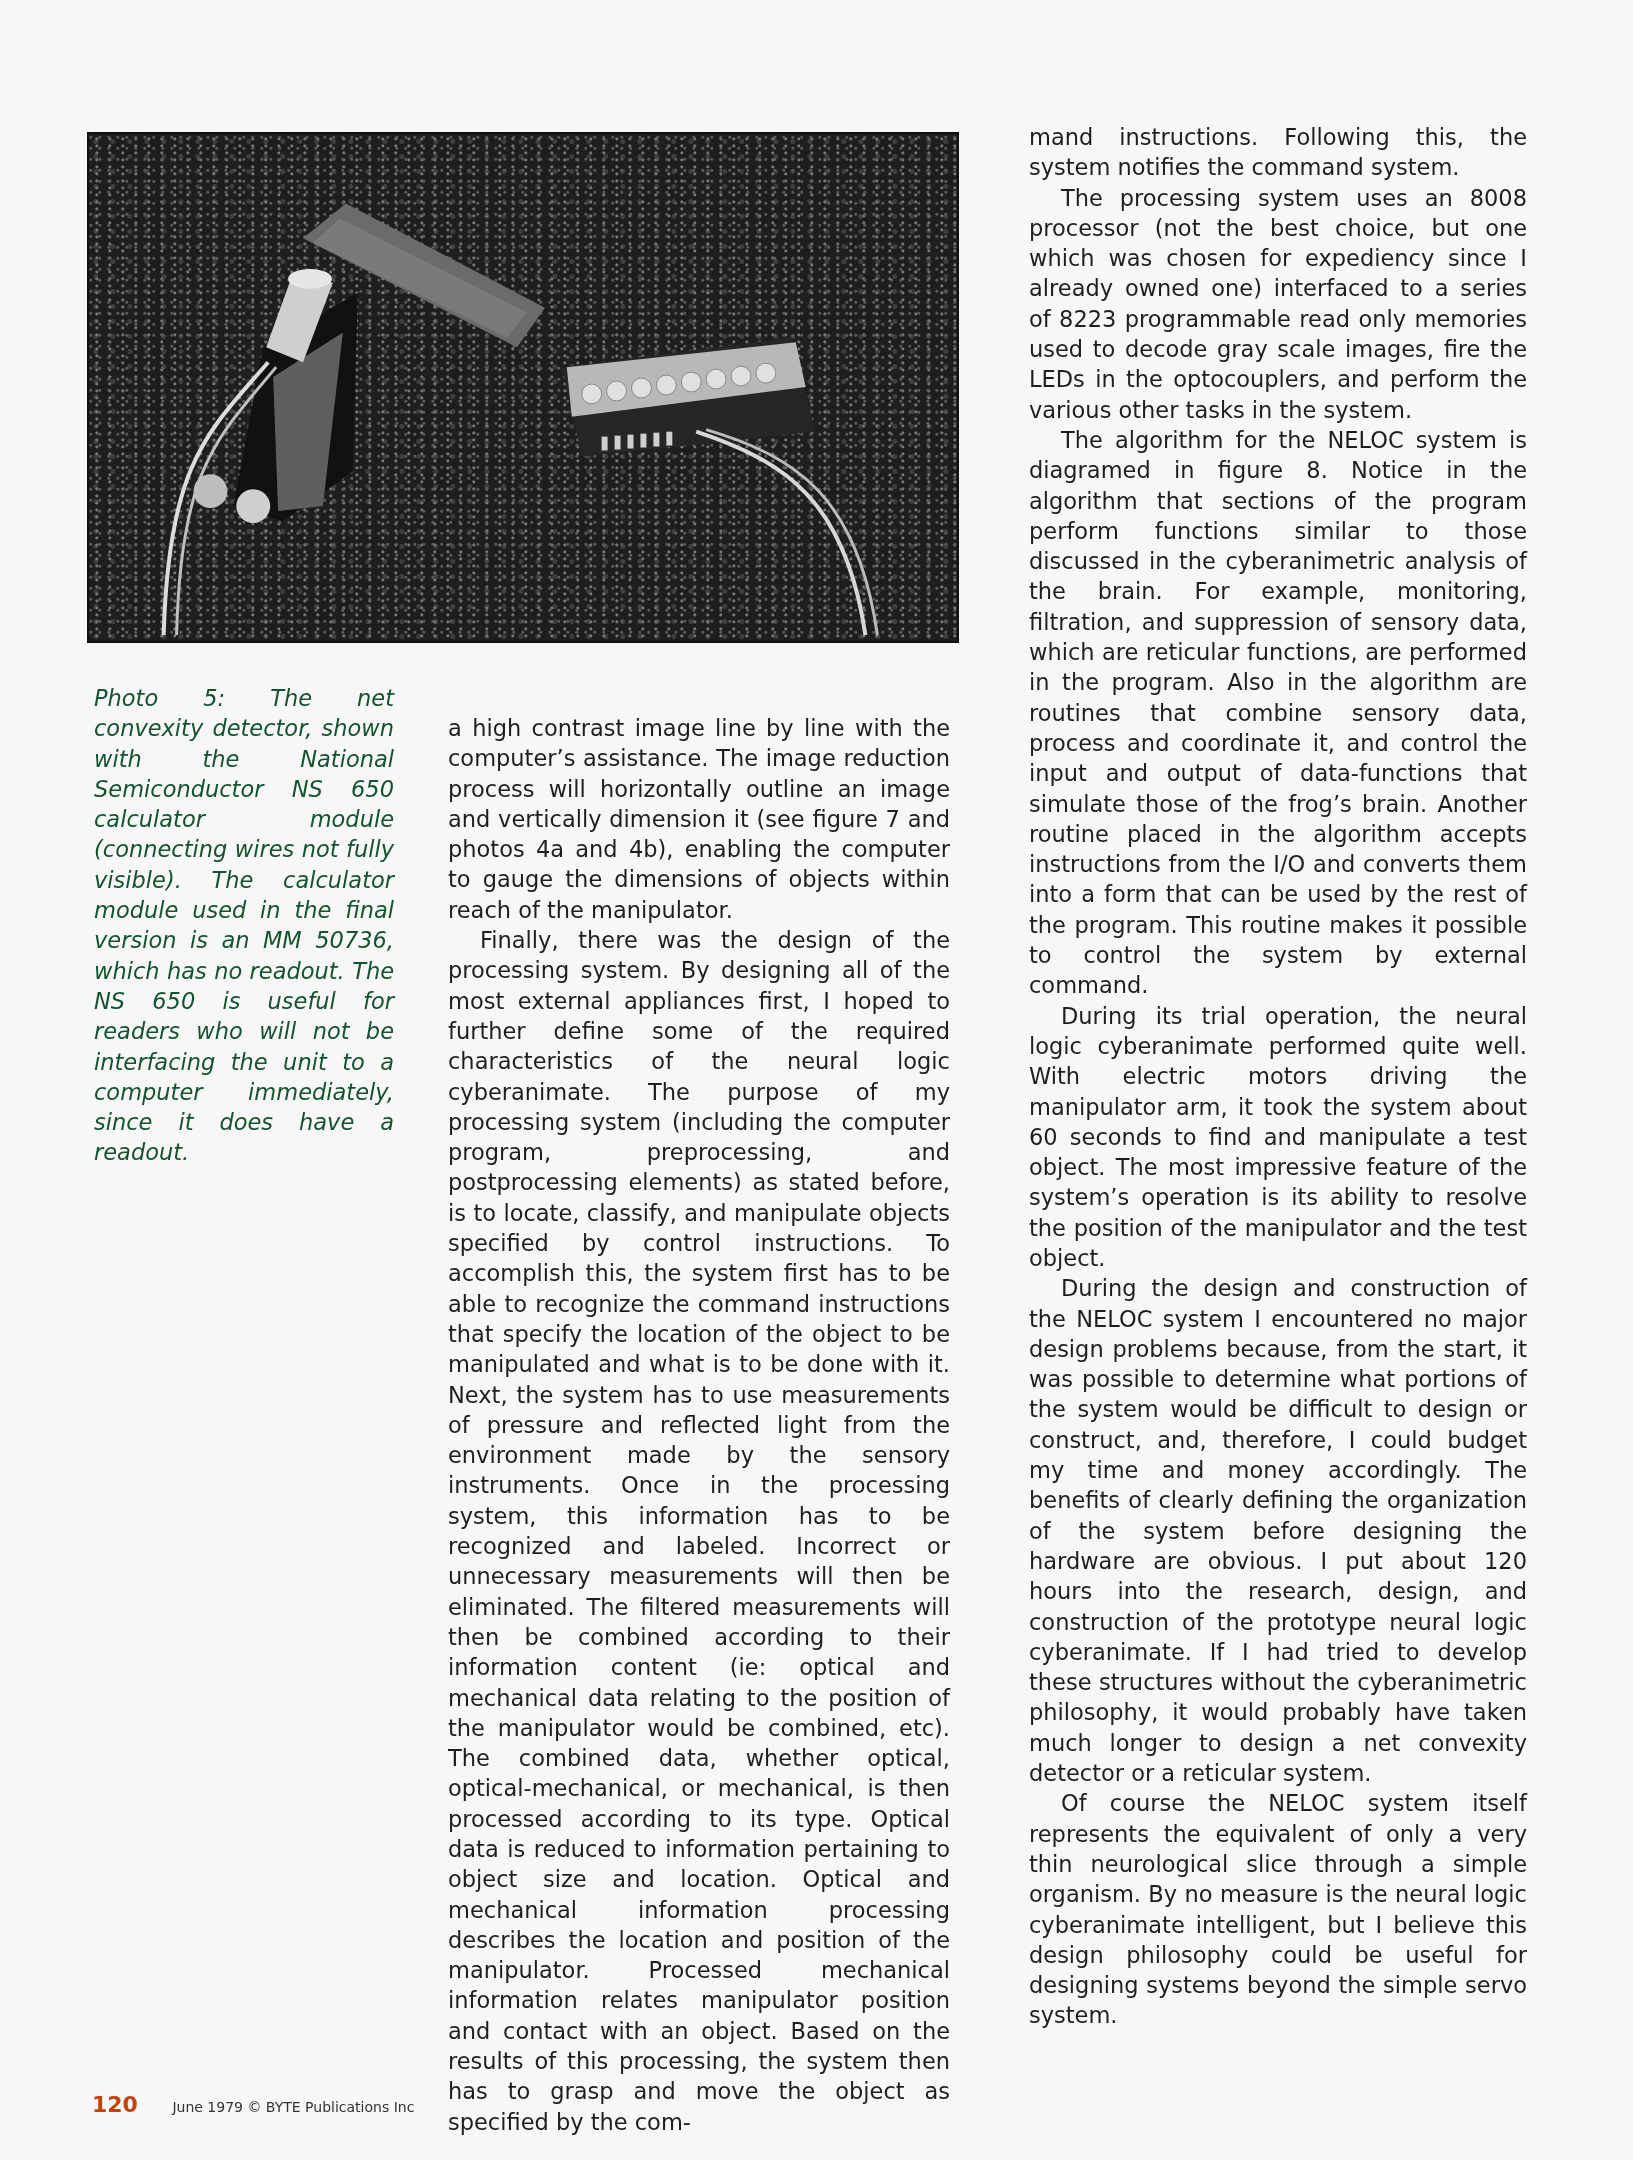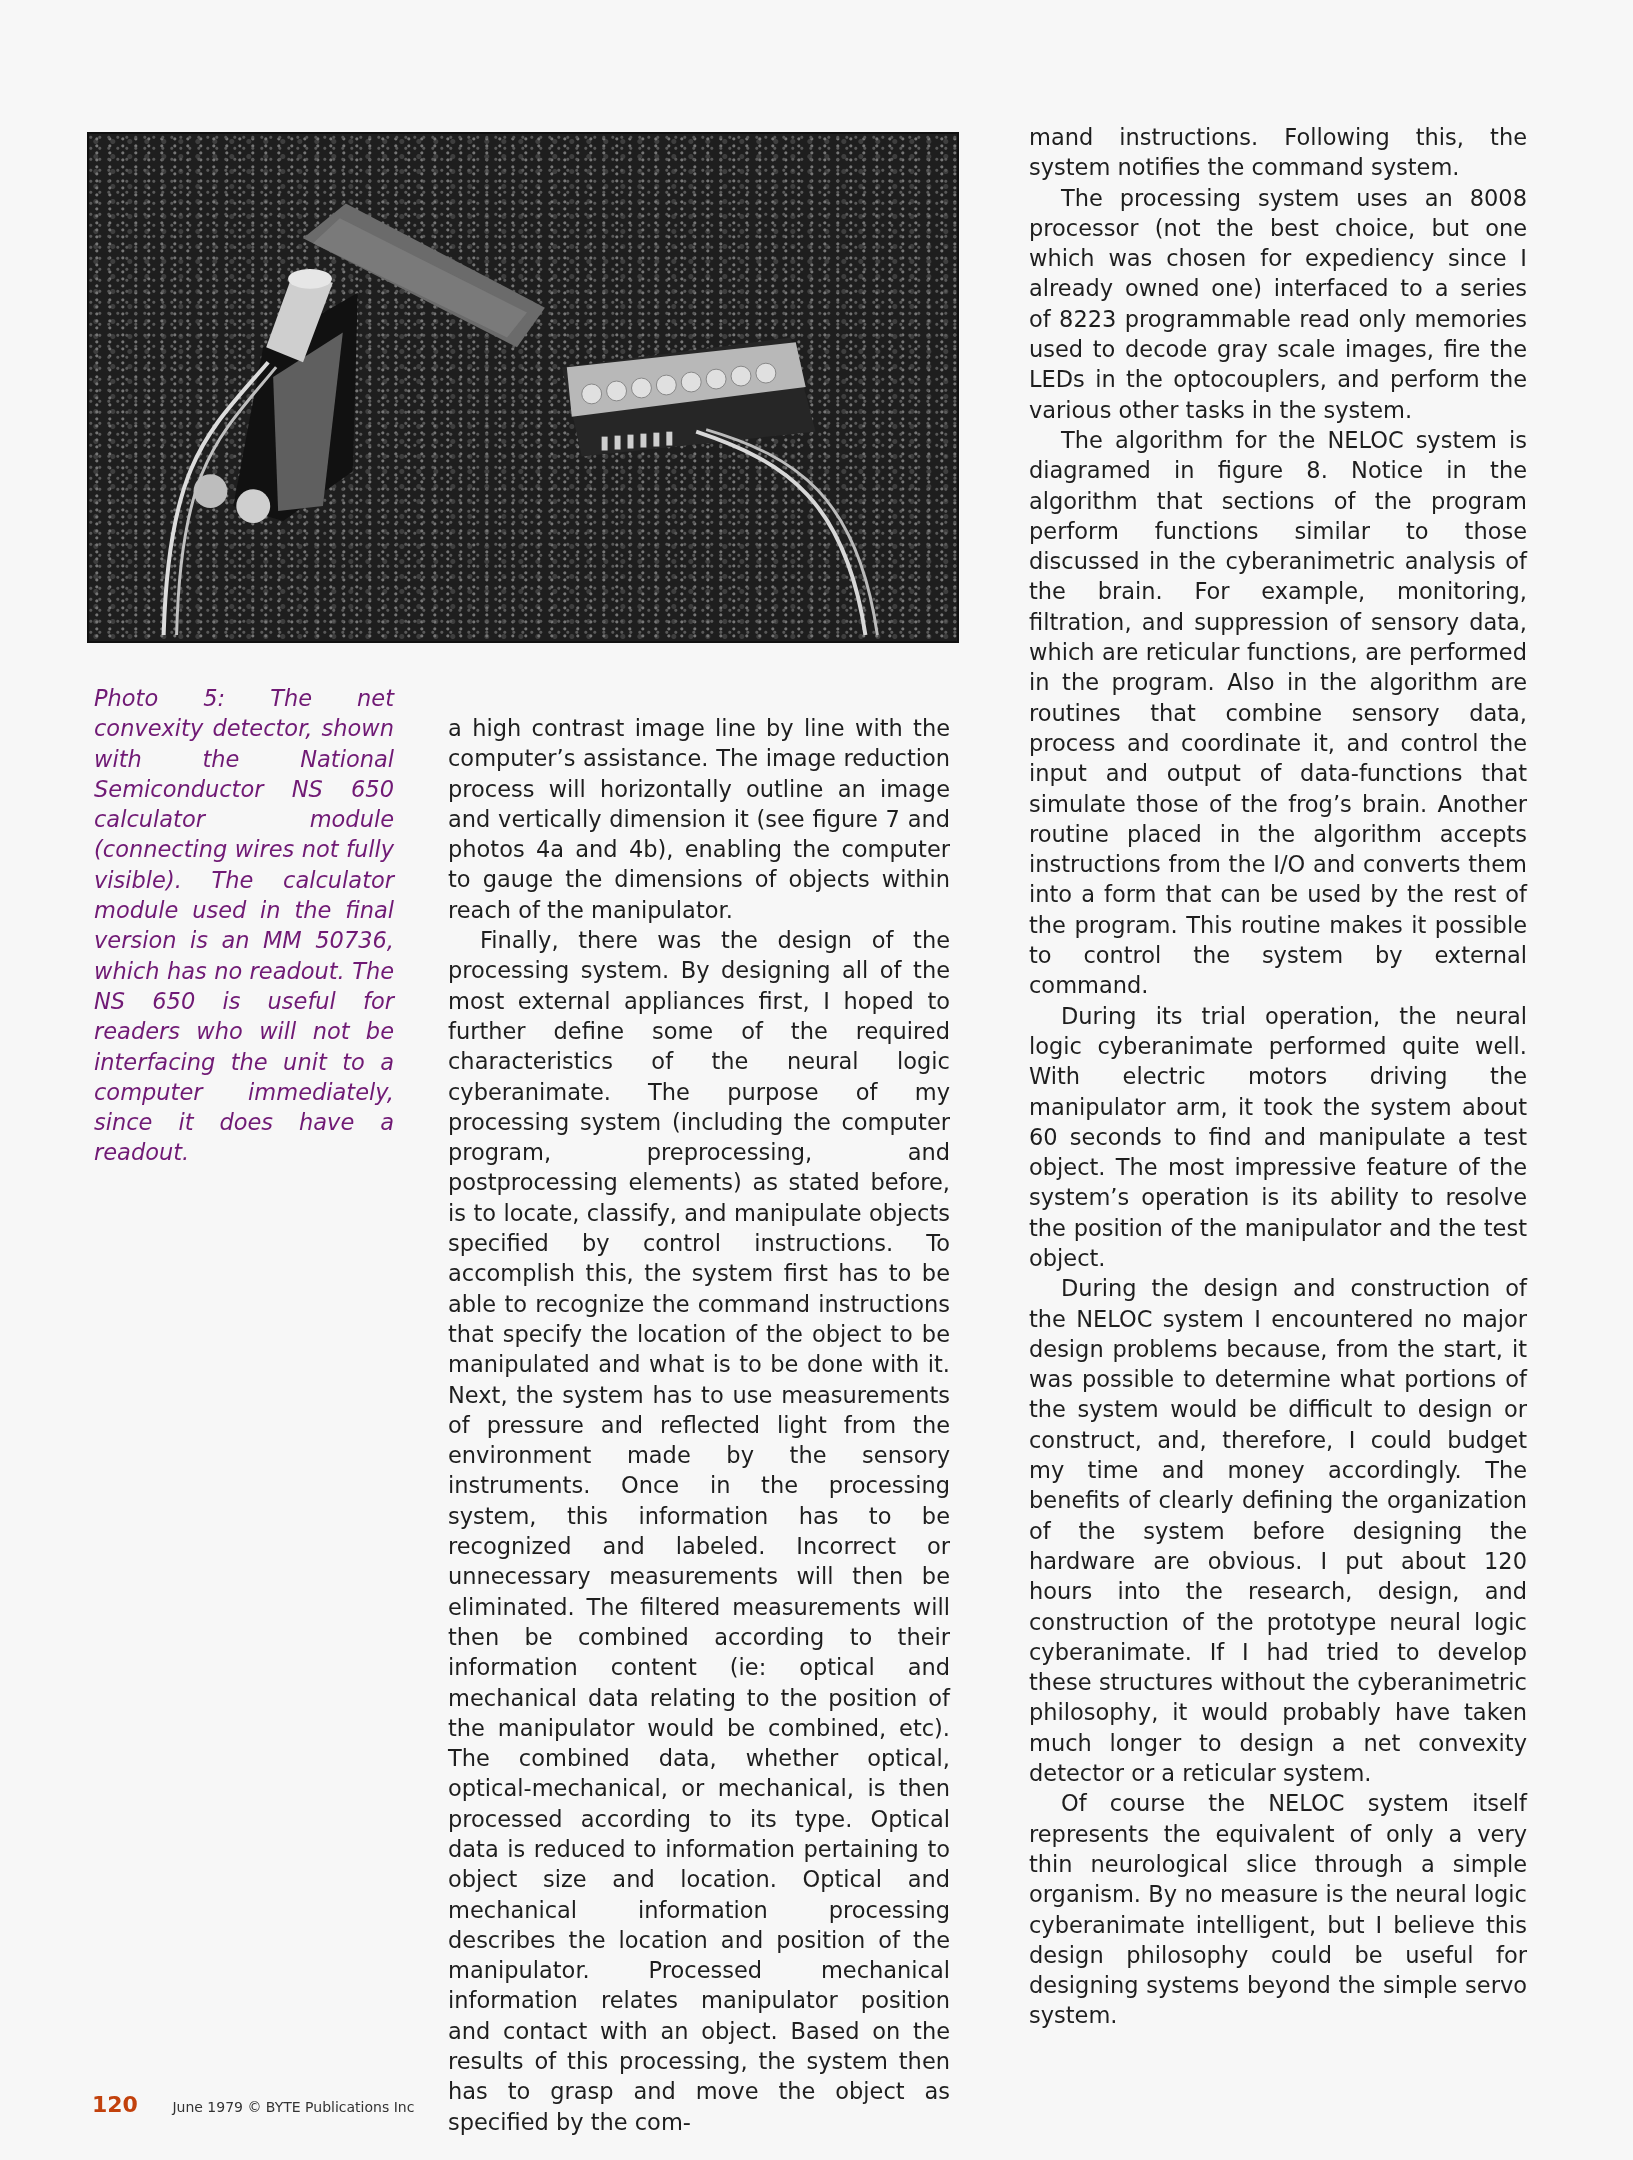--- a/index.html
+++ b/index.html
@@ -15,21 +15,21 @@
       radial-gradient(circle at 20% 30%, #5a5a5a 0 1px, transparent 2px) 0 0/9px 11px,
       radial-gradient(circle at 60% 70%, #777 0 1px, transparent 2px) 0 0/13px 7px,
       radial-gradient(circle at 40% 50%, #3e3e3e 0 2px, transparent 3px) 0 0/17px 15px,
       #1e1e1e;
     border: 2px solid #111; box-sizing: border-box; overflow: hidden;
   }
   .photo svg { position: absolute; left: 0; top: 0; width: 100%; height: 100%; }
   .caption {
     position: absolute; left: 94px; top: 683px; width: 300px;
     font-style: italic; font-size: 22.5px; line-height: 30.3px;
-    text-align: justify; color: #701a75;
+    text-align: justify; color: #14532d;
   }
   .col {
     position: absolute; font-size: 22.5px; line-height: 30.3px; text-align: justify;
     color: #1e1e1e;
   }
   .col p { margin: 0; }
   .col p.indent { text-indent: 32px; }
   #col2 { left: 448px; top: 713px; width: 502px; }
   #col3 { left: 1029px; top: 122px; width: 498px; }
   .heading {

